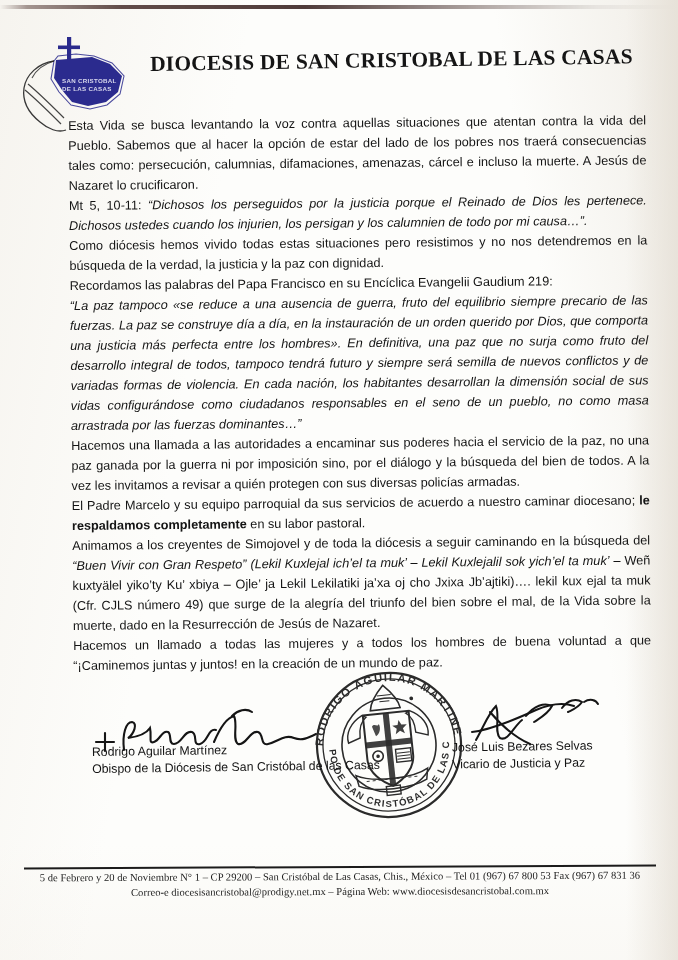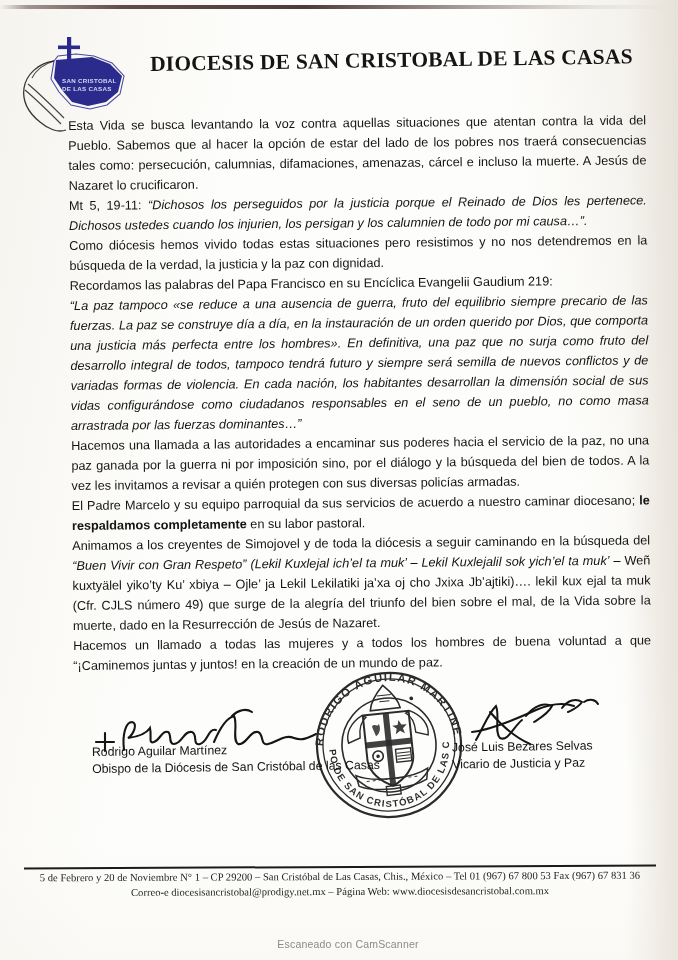--- a/index.html
+++ b/index.html
@@ -205,21 +205,21 @@
     <div class="doc-title">DIOCESIS DE SAN CRISTOBAL DE LAS CASAS</div>
   </div>
 
   <div class="body-text">
 
     <p>
       <span>Esta Vida se busca levantando la voz contra aquellas situaciones que atentan contra la vida del Pueblo. Sabemos que al hacer la opción de estar del lado de los pobres nos traerá consecuencias tales como: persecución, calumnias, difamaciones, amenazas, cárcel e incluso la muerte. A Jesús de Nazaret lo crucificaron.</span>
     </p>
 
     <p>
-      <span>Mt 5, 19-11: </span><span class="it">“Dichosos los perseguidos por la justicia porque el Reinado de Dios les pertenece. Dichosos ustedes cuando los injurien, los persigan y los calumnien de todo por mi causa…”.</span>
+      <span>Mt 5, 10-11: </span><span class="it">“Dichosos los perseguidos por la justicia porque el Reinado de Dios les pertenece. Dichosos ustedes cuando los injurien, los persigan y los calumnien de todo por mi causa…”.</span>
     </p>
 
     <p>
       <span>Como diócesis hemos vivido todas estas situaciones pero resistimos y no nos detendremos en la búsqueda de la verdad, la justicia y la paz con dignidad.</span>
     </p>
 
     <p>
       <span>Recordamos las palabras del Papa Francisco en su Encíclica Evangelii Gaudium 219:</span>
     </p>
 
@@ -329,17 +329,14 @@
       <div class="sig-role">Vicario de Justicia y Paz</div>
     </div>
   </div>
 
   <div class="footer-rule"></div>
   <div class="footer">
     <div class="footer-line">5 de Febrero y 20 de Noviembre N° 1 – CP 29200 – San Cristóbal de Las Casas, Chis., México – Tel 01 (967) 67 800 53 Fax (967) 67 831 36</div>
     <div class="footer-line">Correo-e diocesisancristobal@prodigy.net.mx – Página Web: www.diocesisdesancristobal.com.mx</div>
   </div>
 
-  <div class="camscanner">
-    <span class="cs-inner">Escaneado con CamScanner</span>
-  </div>
 
 </div>
 
 </body></html>

